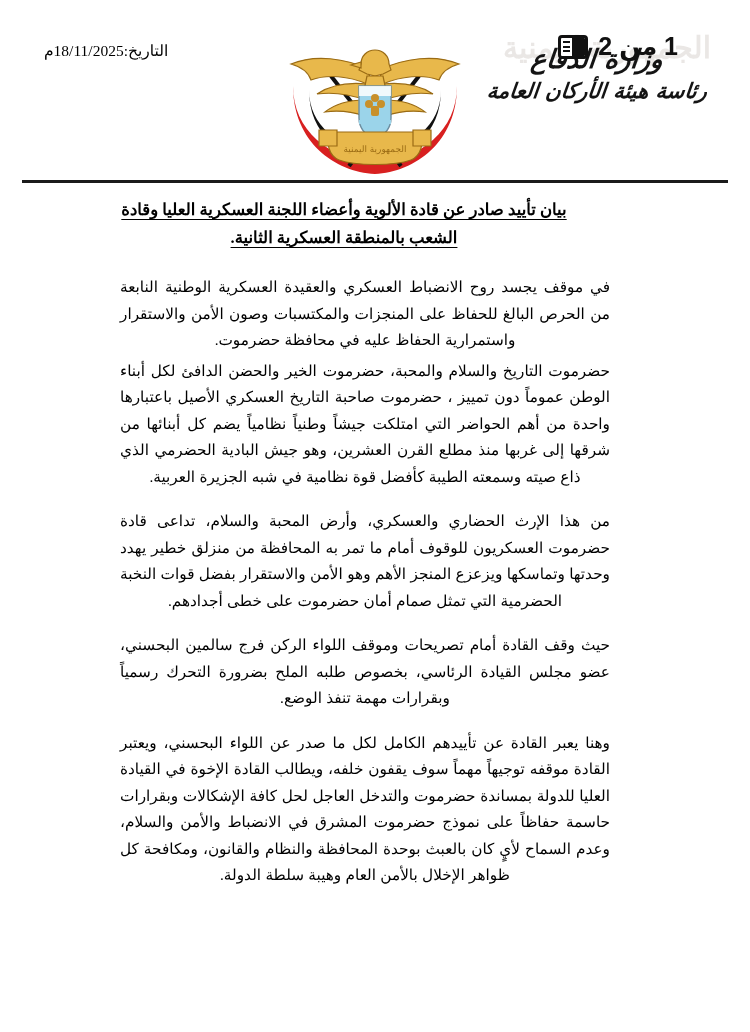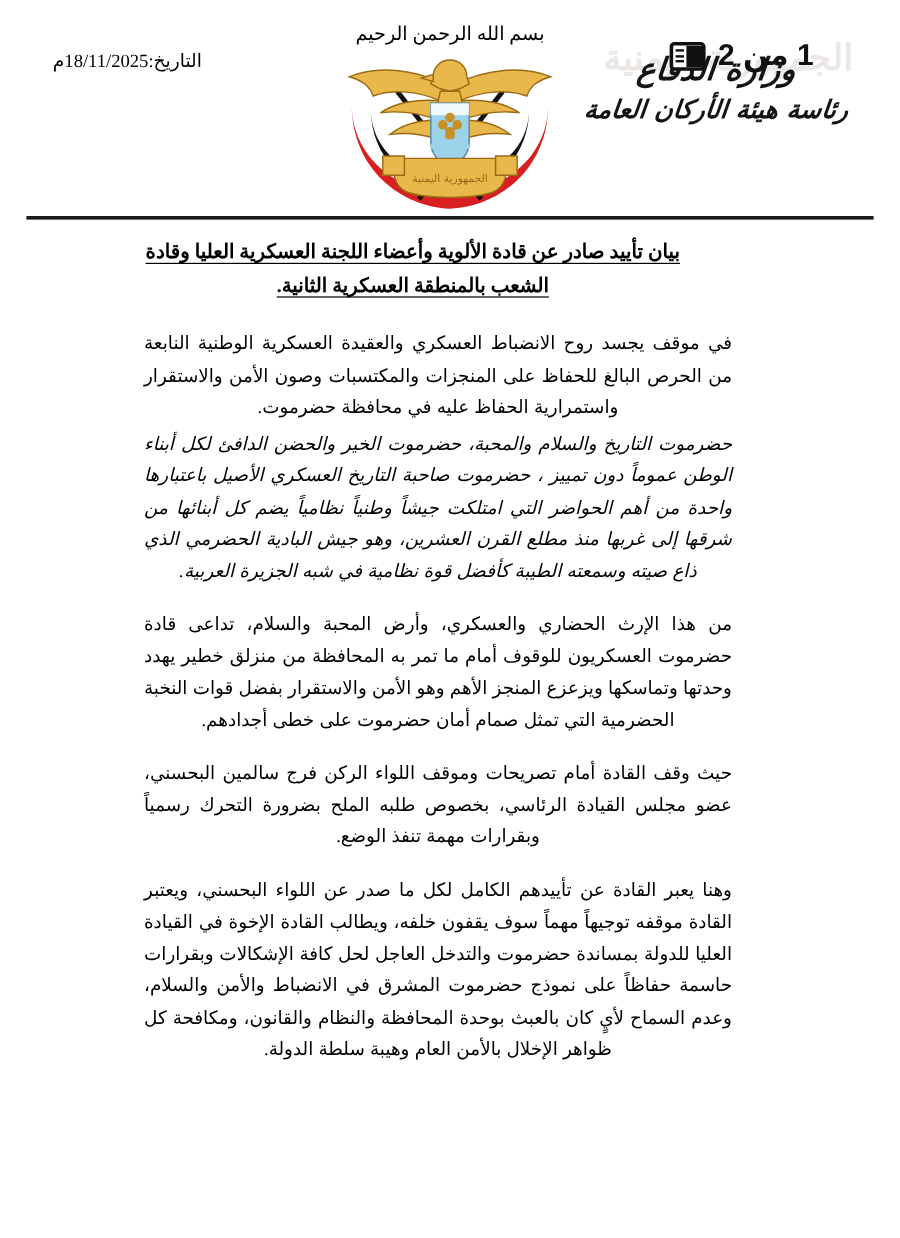--- a/index.html
+++ b/index.html
@@ -206,32 +206,31 @@
   .para {
     font-size: 15.3px;
     line-height: 26.5px;
     text-align: justify;
     text-align-last: center;
     margin: 0 0 4px 0;
     color: #000;
     word-spacing: 0.5px;
   }
   .para.gap-before { margin-top: 18px; }
-  .para.tight { margin-bottom: 18px; font-style: italic; }
+  .para.tight { margin-bottom: 18px; }
 </style>
 </head>
 <body>
 
 <div class="page">
 
   <div class="header">
 
     <div class="date-block">التاريخ:18/11/2025م</div>
 
-    <div class="bismillah">بسم الله الرحمن الرحيم</div>
 
     <div class="emblem-wrap">
       <svg width="200" height="145" viewBox="0 0 200 145" xmlns="http://www.w3.org/2000/svg">
 
         <path d="M18 52 C18 108, 60 138, 100 140 C140 138, 182 108, 182 52
                  C182 96, 146 126, 100 128 C54 126, 18 96, 18 52 Z" fill="#d82020"></path>
 
         <path d="M34 56 C34 100, 66 124, 100 126 C134 124, 166 100, 166 56
                  C166 92, 136 114, 100 116 C64 114, 34 92, 34 56 Z" fill="#111"></path>
 

